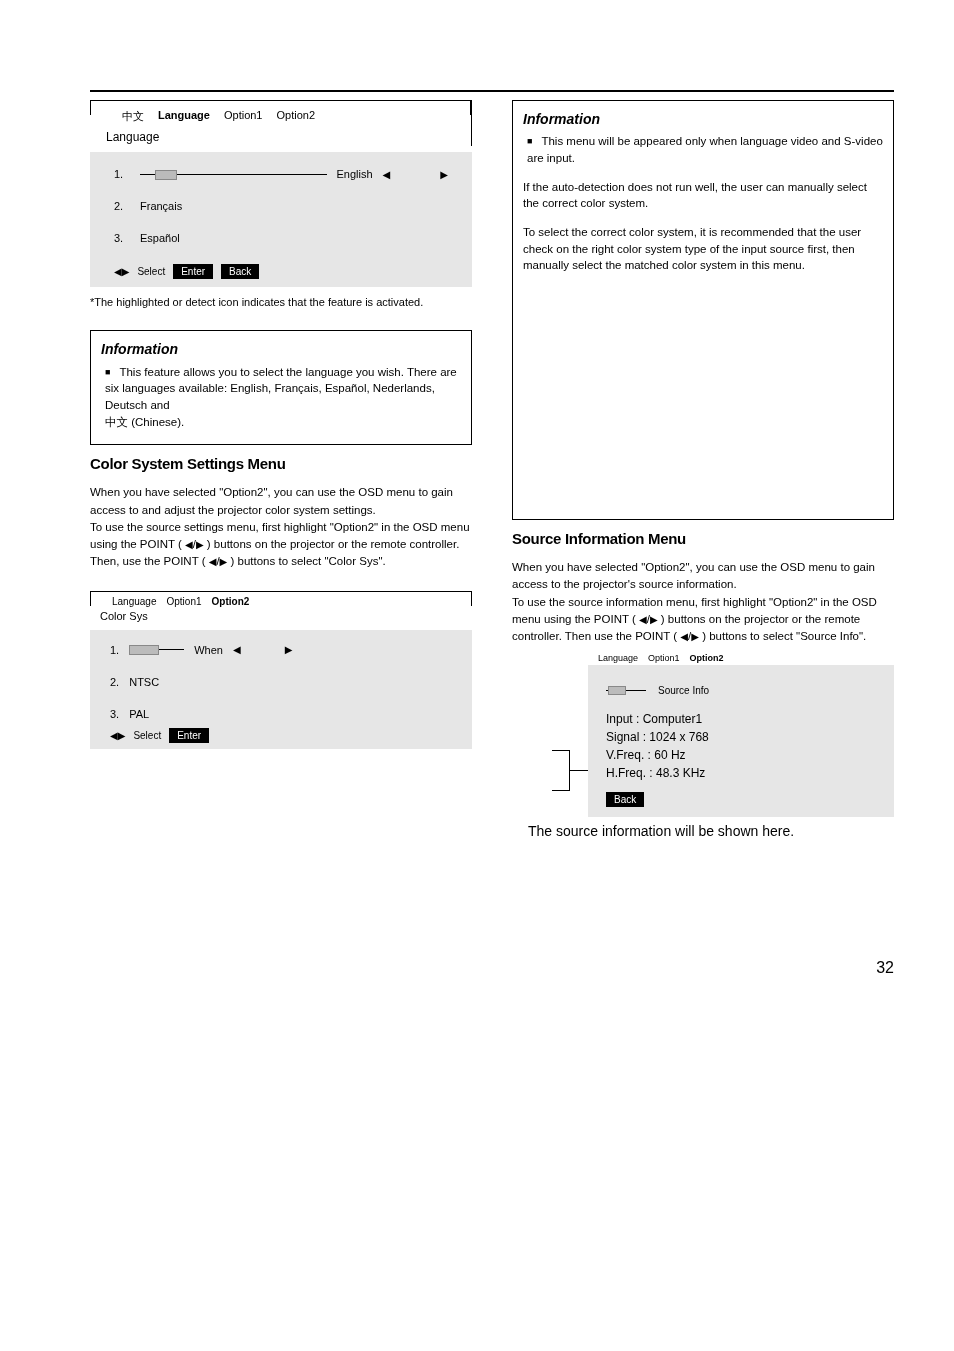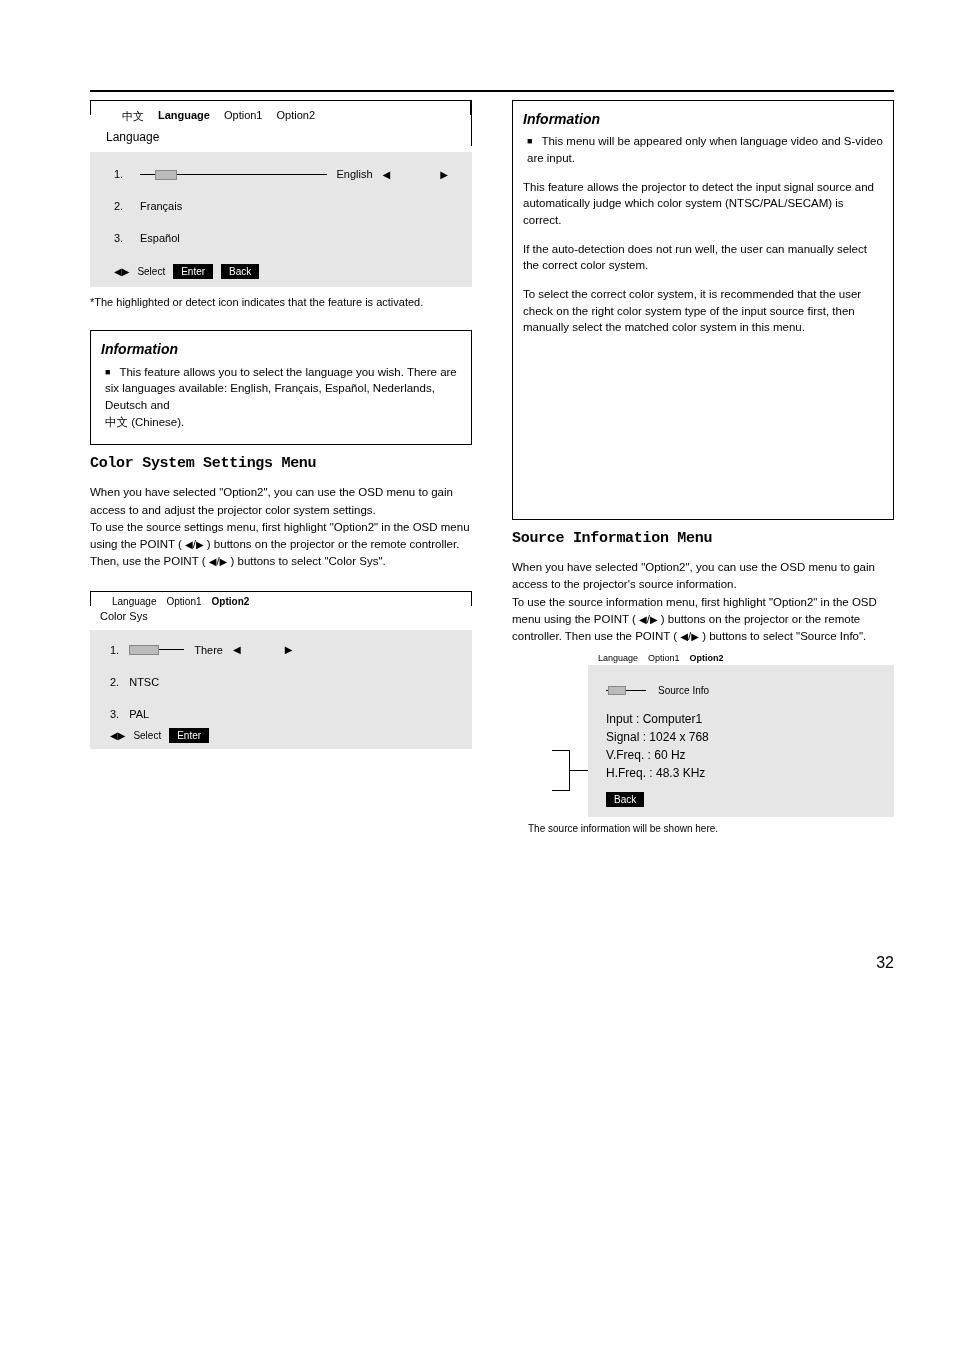--- a/index.html
+++ b/index.html
@@ -51,21 +51,21 @@
   .infobox {
     border: 1px solid #000;
     padding: 8px 10px 14px 10px;
     margin-top: 20px;
     font-size: 11.5px;
     line-height: 1.45;
   }
   .infobox .title { font-style: italic; font-weight: bold; font-size: 14px; margin-bottom: 4px; }
   .infobox ul { list-style: none; padding-left: 4px; margin: 4px 0 0 0; }
   .infobox li::before { content: "■"; font-size: 9px; margin-right: 6px; vertical-align: 1px; }
-  .section-header { font-weight: bold; font-size: 15px; margin-top: 10px; font-family: Liberation Mono, monospace; letter-spacing: -0.3px; }
+  .section-header { font-weight: bold; font-size: 15px; margin-top: 10px; font-family: Liberation Sans, sans-serif; letter-spacing: -0.3px; }
   .bodytext { font-size: 12px; line-height: 1.5; margin-top: 12px; }
   .bodytext.small { font-size: 11.5px; }
 
   .osd2-wrap { margin-top: 20px; }
   .osd2-header {
     border-top: 1px solid #000;
     padding: 4px 0 2px 4px;
     position: relative;
   }
   .osd2-header .cl { position: absolute; left: 0; top: 0; height: 14px; border-left: 1px solid #000; }
@@ -169,21 +169,21 @@
             <span style="font-weight:bold">Option2</span>
           </div>
           <div style="padding-left:6px;margin-top:3px;font-size:11px;">Color Sys</div>
         </div>
         <div class="osd-body" style="padding:14px 20px 6px 20px">
           <div class="osd-row">
             <span>1.</span>
             <span class="slider-line" style="flex:0 0 55px">
                 <span class="slider-knob" style="left:0;width:30px"></span>
               </span>
-            <span>There</span>
+            <span>When</span>
             <span class="arrow">◀</span>
             <span style="width:24px"></span>
             <span class="arrow">▶</span>
           </div>
           <div class="osd-row">
             <span>2.</span>
             <span>NTSC</span>
           </div>
           <div class="osd-row" style="margin-bottom:6px">
             <span>3.</span>
@@ -201,21 +201,20 @@
 
     <div class="rightcol">
 
       <div class="infobox" style="margin-top:0; min-height:420px;">
         <div class="title">Information</div>
         <ul>
           <li>
             <span>This menu will be appeared only when language video and S-video are input.</span>
           </li>
         </ul>
-        <div style="margin-top:12px">This feature allows the projector to detect the input signal source and automatically judge which color system (NTSC/PAL/SECAM) is correct.</div>
         <div style="margin-top:12px">If the auto-detection does not run well, the user can manually select the correct color system.</div>
         <div style="margin-top:12px">To select the correct color system, it is recommended that the user check on the right color system type of the input source first, then manually select the matched color system in this menu.</div>
       </div>
 
       <div class="section-header">Source Information Menu</div>
 
       <div class="bodytext small">
         <span>When you have selected "Option2", you can use the OSD menu to gain access to the projector's source information.</span><br>
         <span>To use the source information menu, first highlight "Option2" in the OSD menu using the POINT (</span>
         <span class="arrow">◀</span>/<span class="arrow">▶</span>
@@ -247,21 +246,21 @@
             <div style="font-size:12px;line-height:1.5">
               <div>Input     : Computer1</div>
               <div>Signal   : 1024 x 768</div>
               <div>V.Freq. : 60 Hz</div>
               <div>H.Freq. : 48.3 KHz</div>
             </div>
             <div class="mini-legend" style="margin-top:10px">
               <span class="legend-block">Back</span>
             </div>
           </div>
-          <div style="font-size:10px; margin-top:6px; margin-left:-60px;">The source information will be shown here.</div>
+          <div style="font-size:14px; margin-top:6px; margin-left:-60px;">The source information will be shown here.</div>
         </div>
       </div>
 
     </div>
   </div>
 
   <div class="pagenum">32</div>
 </div>
 
 </body></html>

